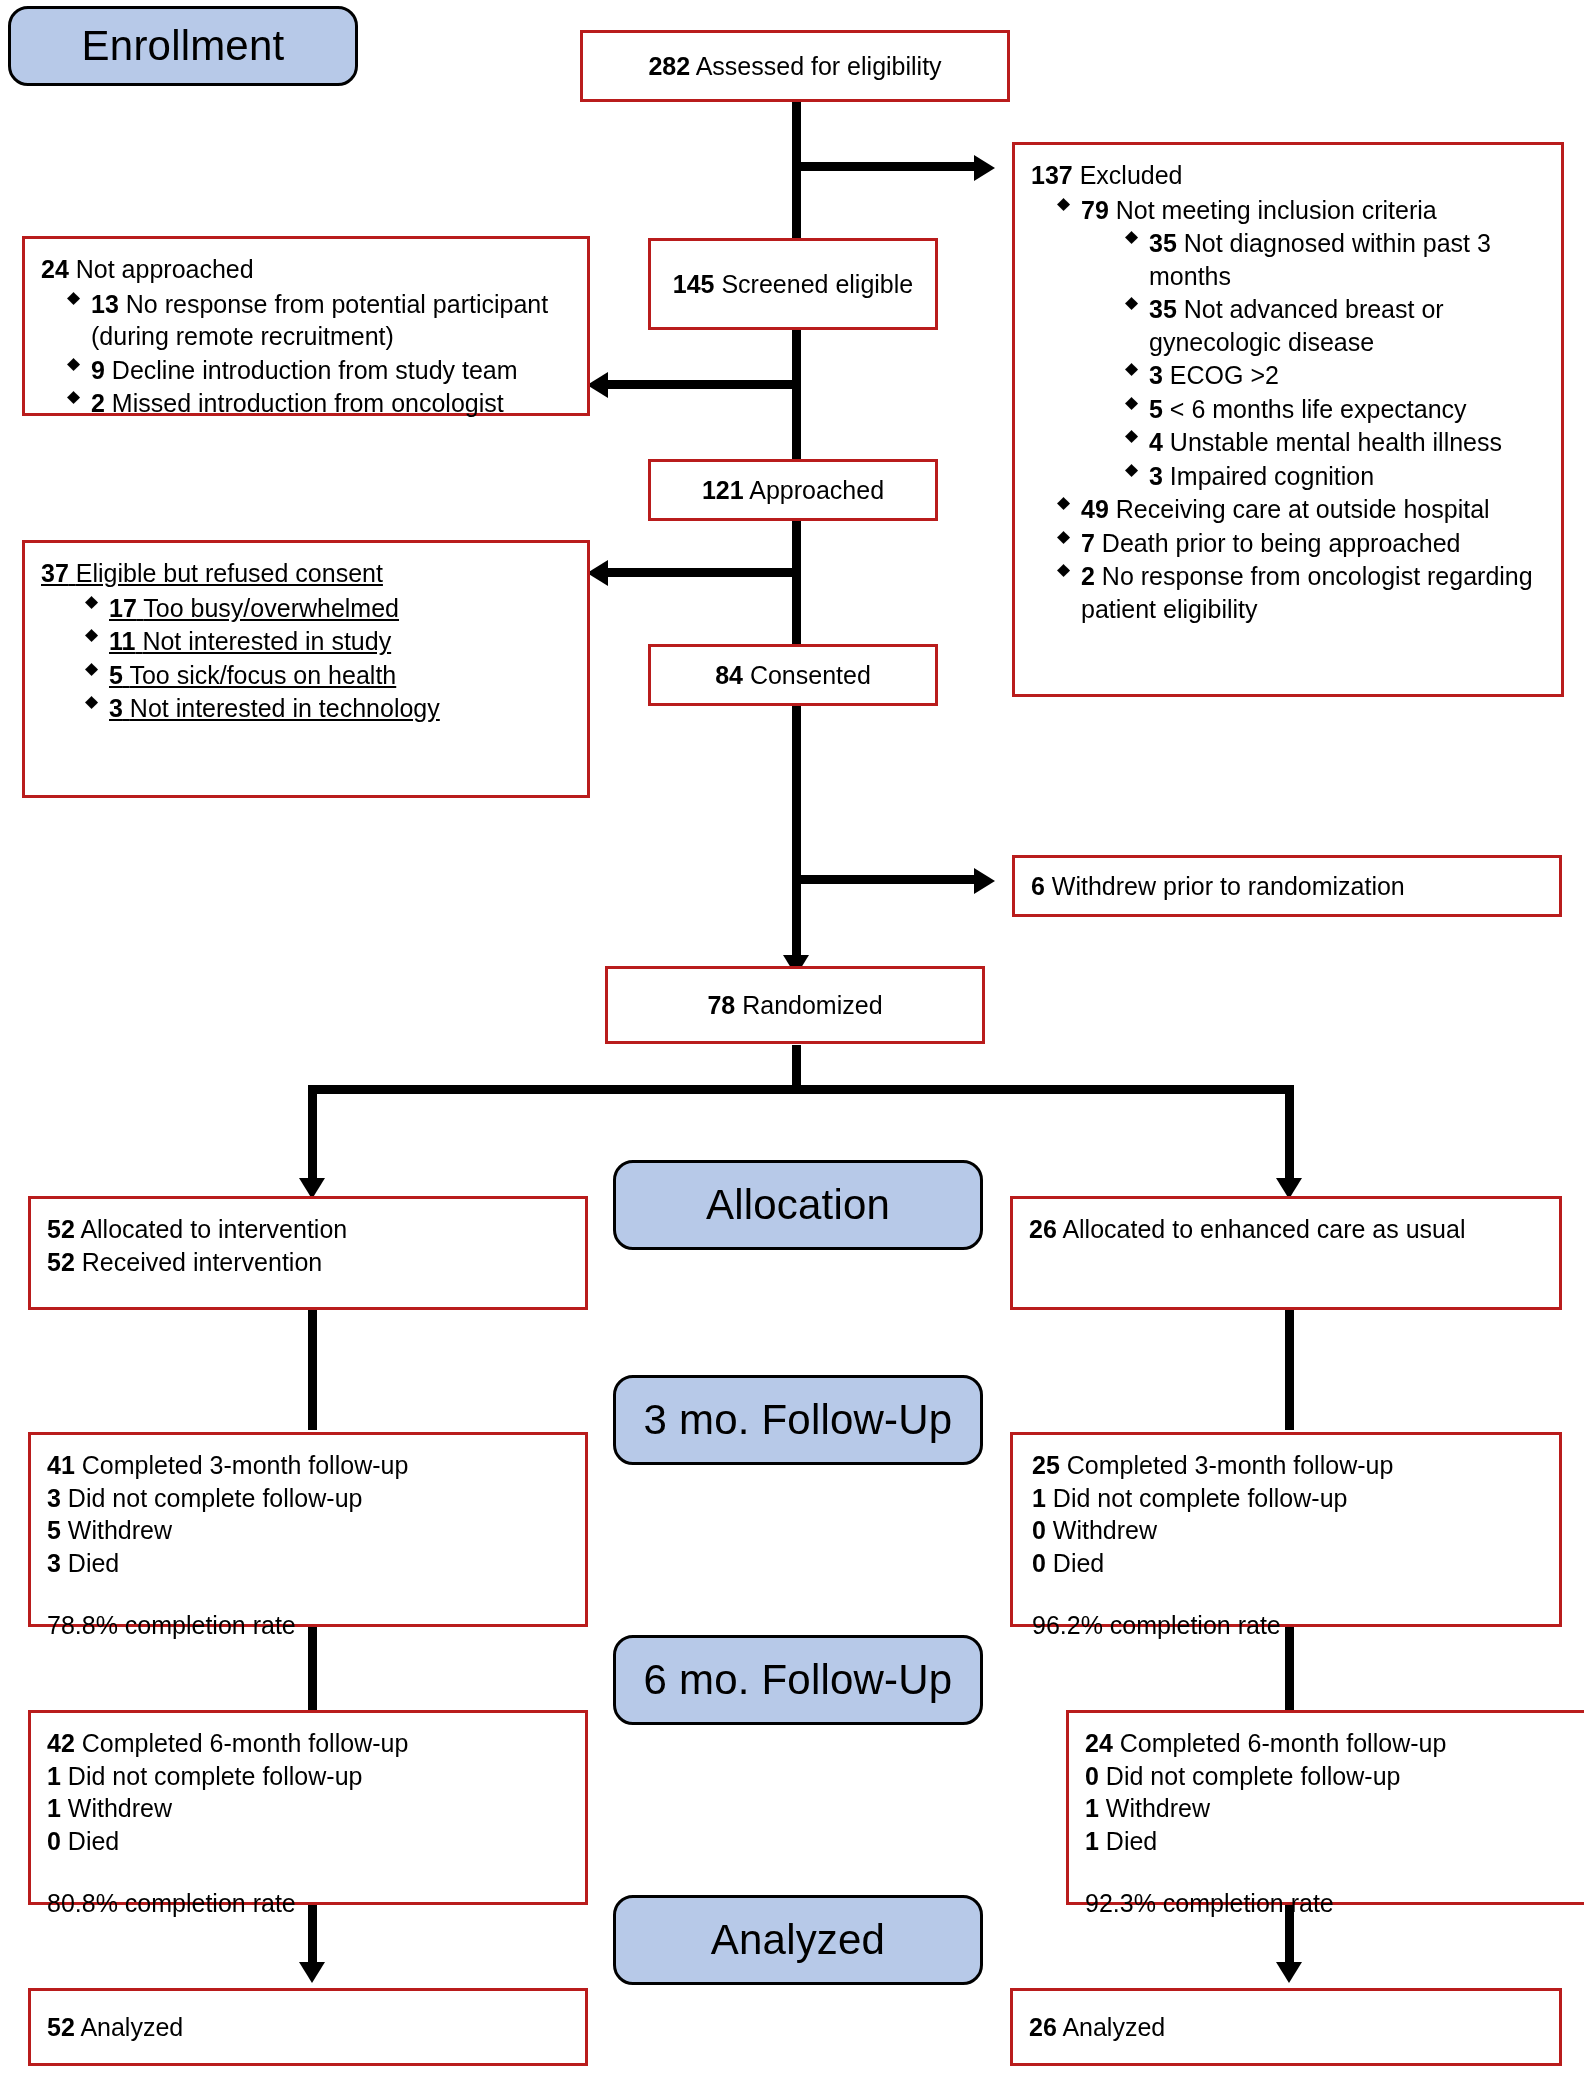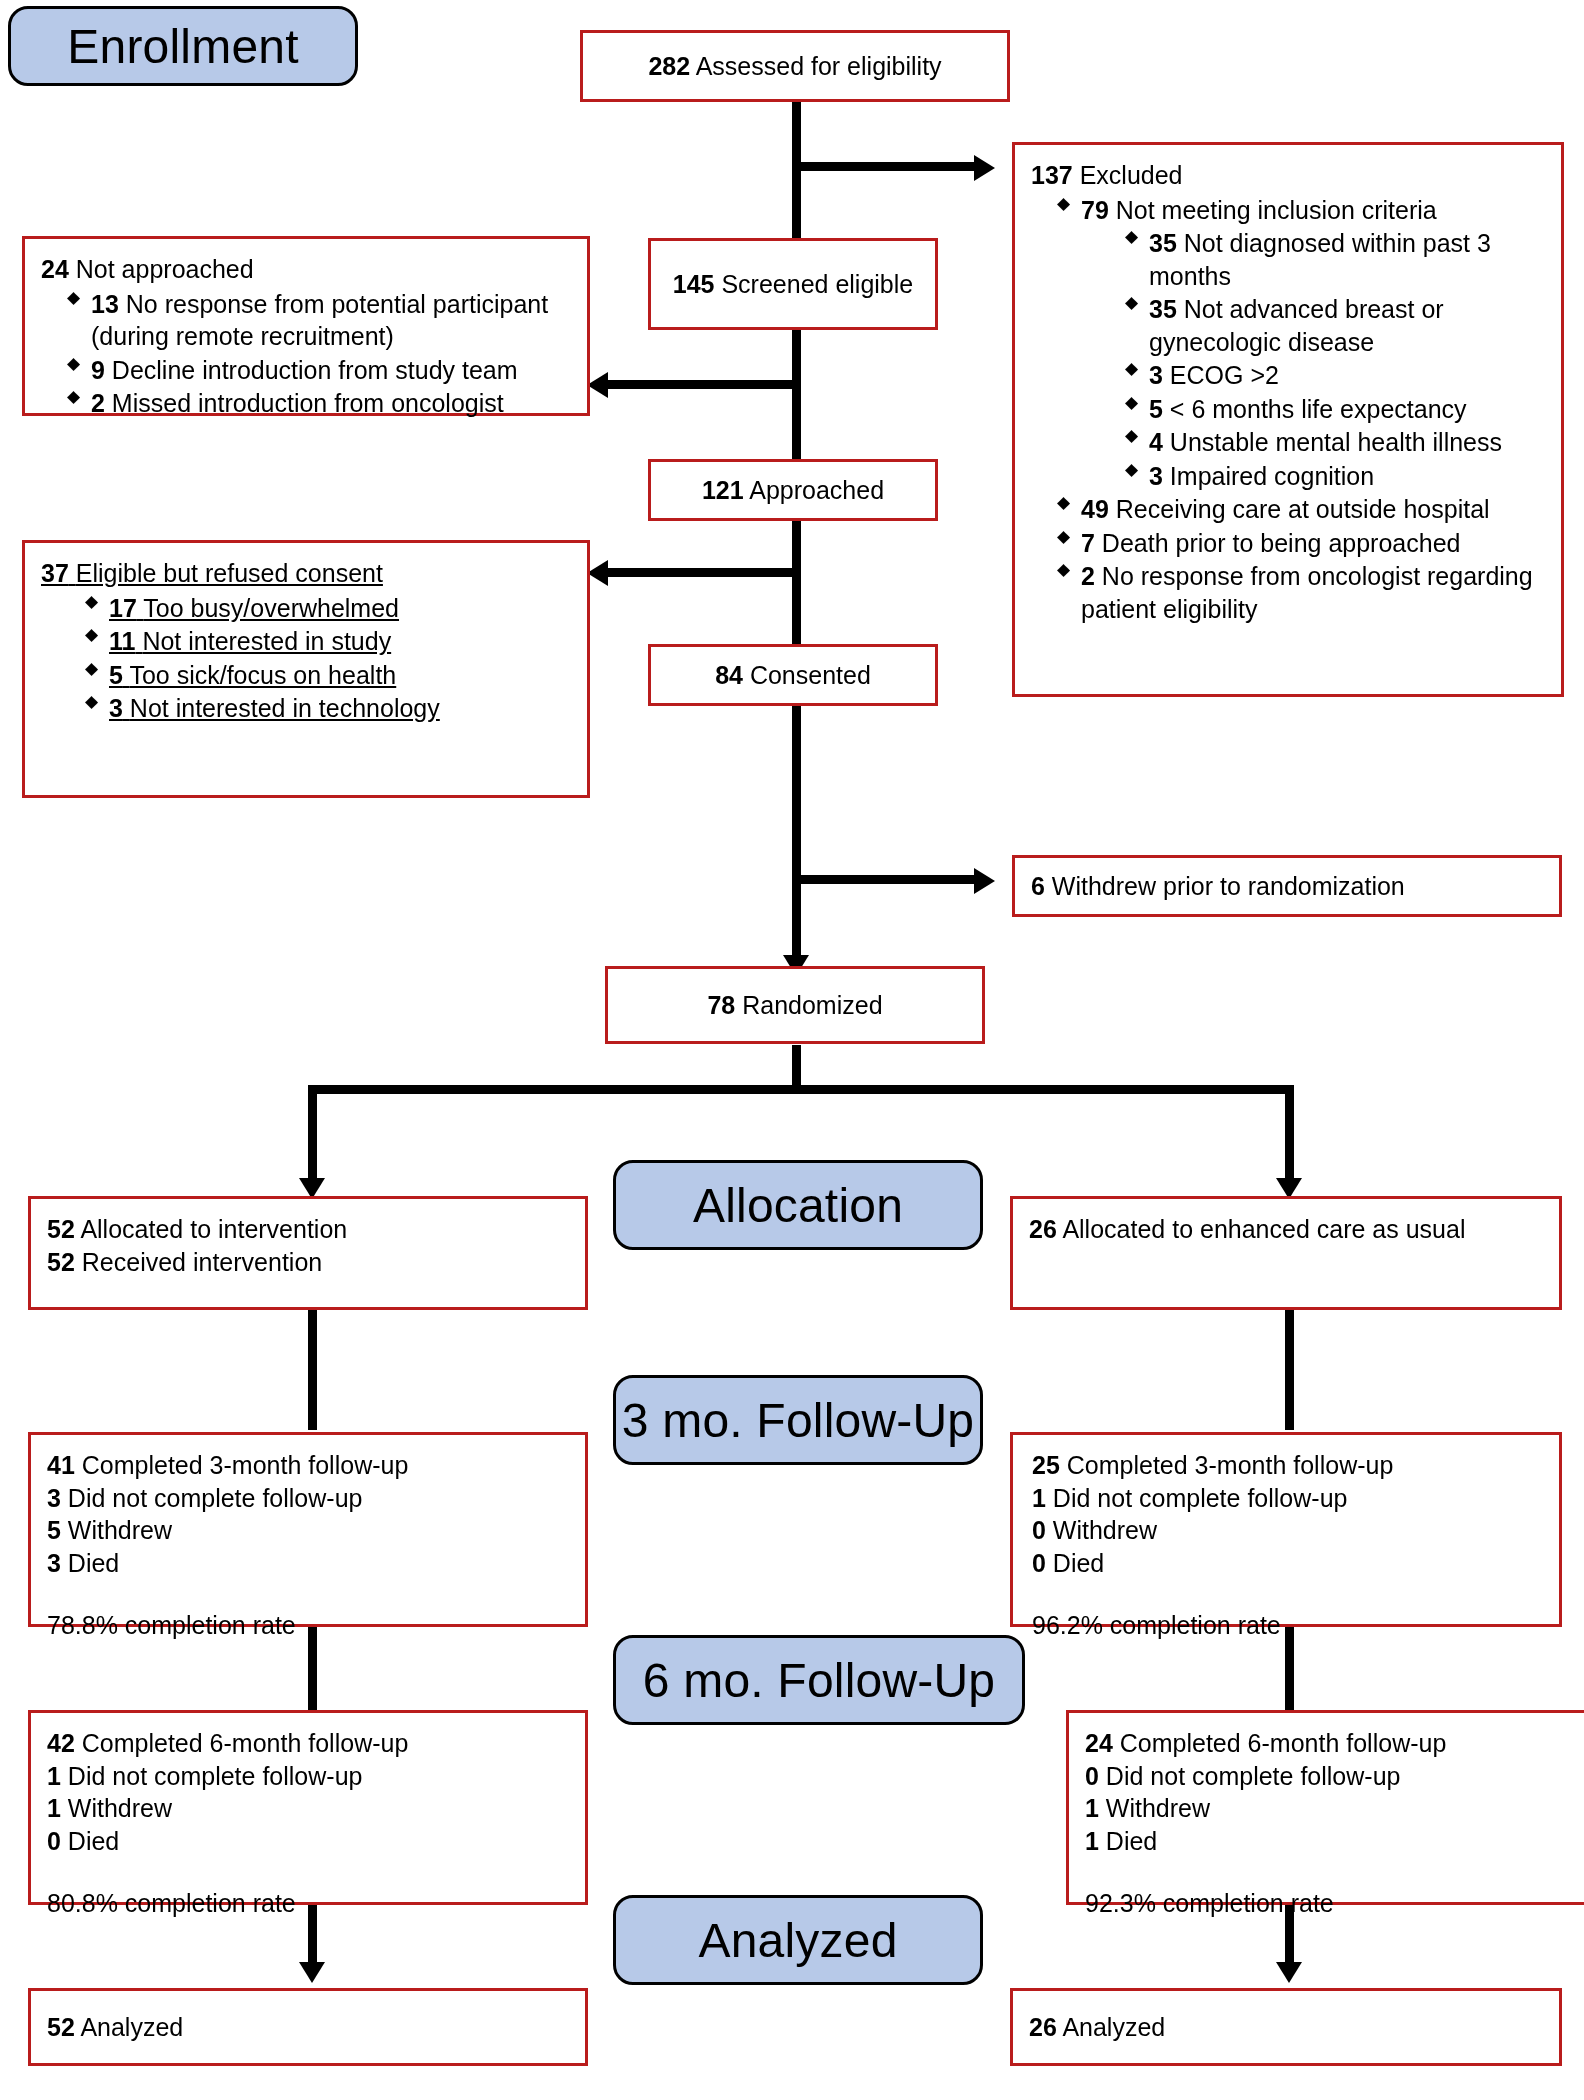--- a/index.html
+++ b/index.html
@@ -37,21 +37,21 @@
   }
   .stage {
     position: absolute;
     box-sizing: border-box;
     border: 3px solid #000;
     border-radius: 20px;
     background: #b7c9e8;
     display: flex;
     align-items: center;
     justify-content: center;
-    font-size: 48px;
+    font-size: 42px;
     letter-spacing: .2px;
   }
   b { font-weight: 700; }
   .line { line-height: 1.30; }
   
   ul.lv1 {
     list-style: none;
     margin: 2px 0 0 0;
     padding: 0 0 0 26px;
   }
@@ -150,21 +150,21 @@
 
   <div class="stage" style="left:8px; top:6px; width:350px; height:80px;">
     <span>Enrollment</span>
   </div>
   <div class="stage" style="left:613px; top:1160px; width:370px; height:90px;">
     <span>Allocation</span>
   </div>
   <div class="stage" style="left:613px; top:1375px; width:370px; height:90px;">
     <span>3 mo. Follow-Up</span>
   </div>
-  <div class="stage" style="left:613px; top:1635px; width:412px; height:90px;text-align:center;">
+  <div class="stage" style="left:613px; top:1635px; width:370px; height:90px;text-align:center;">
     <span>6 mo. Follow-Up</span>
   </div>
   <div class="stage" style="left:613px; top:1895px; width:370px; height:90px;">
     <span>Analyzed</span>
   </div>
 
   <div class="box center" style="left:580px; top:30px; width:430px; height:72px;">
     <span class="line"><b>282</b>
       <span>Assessed for eligibility</span></span>
   </div>

